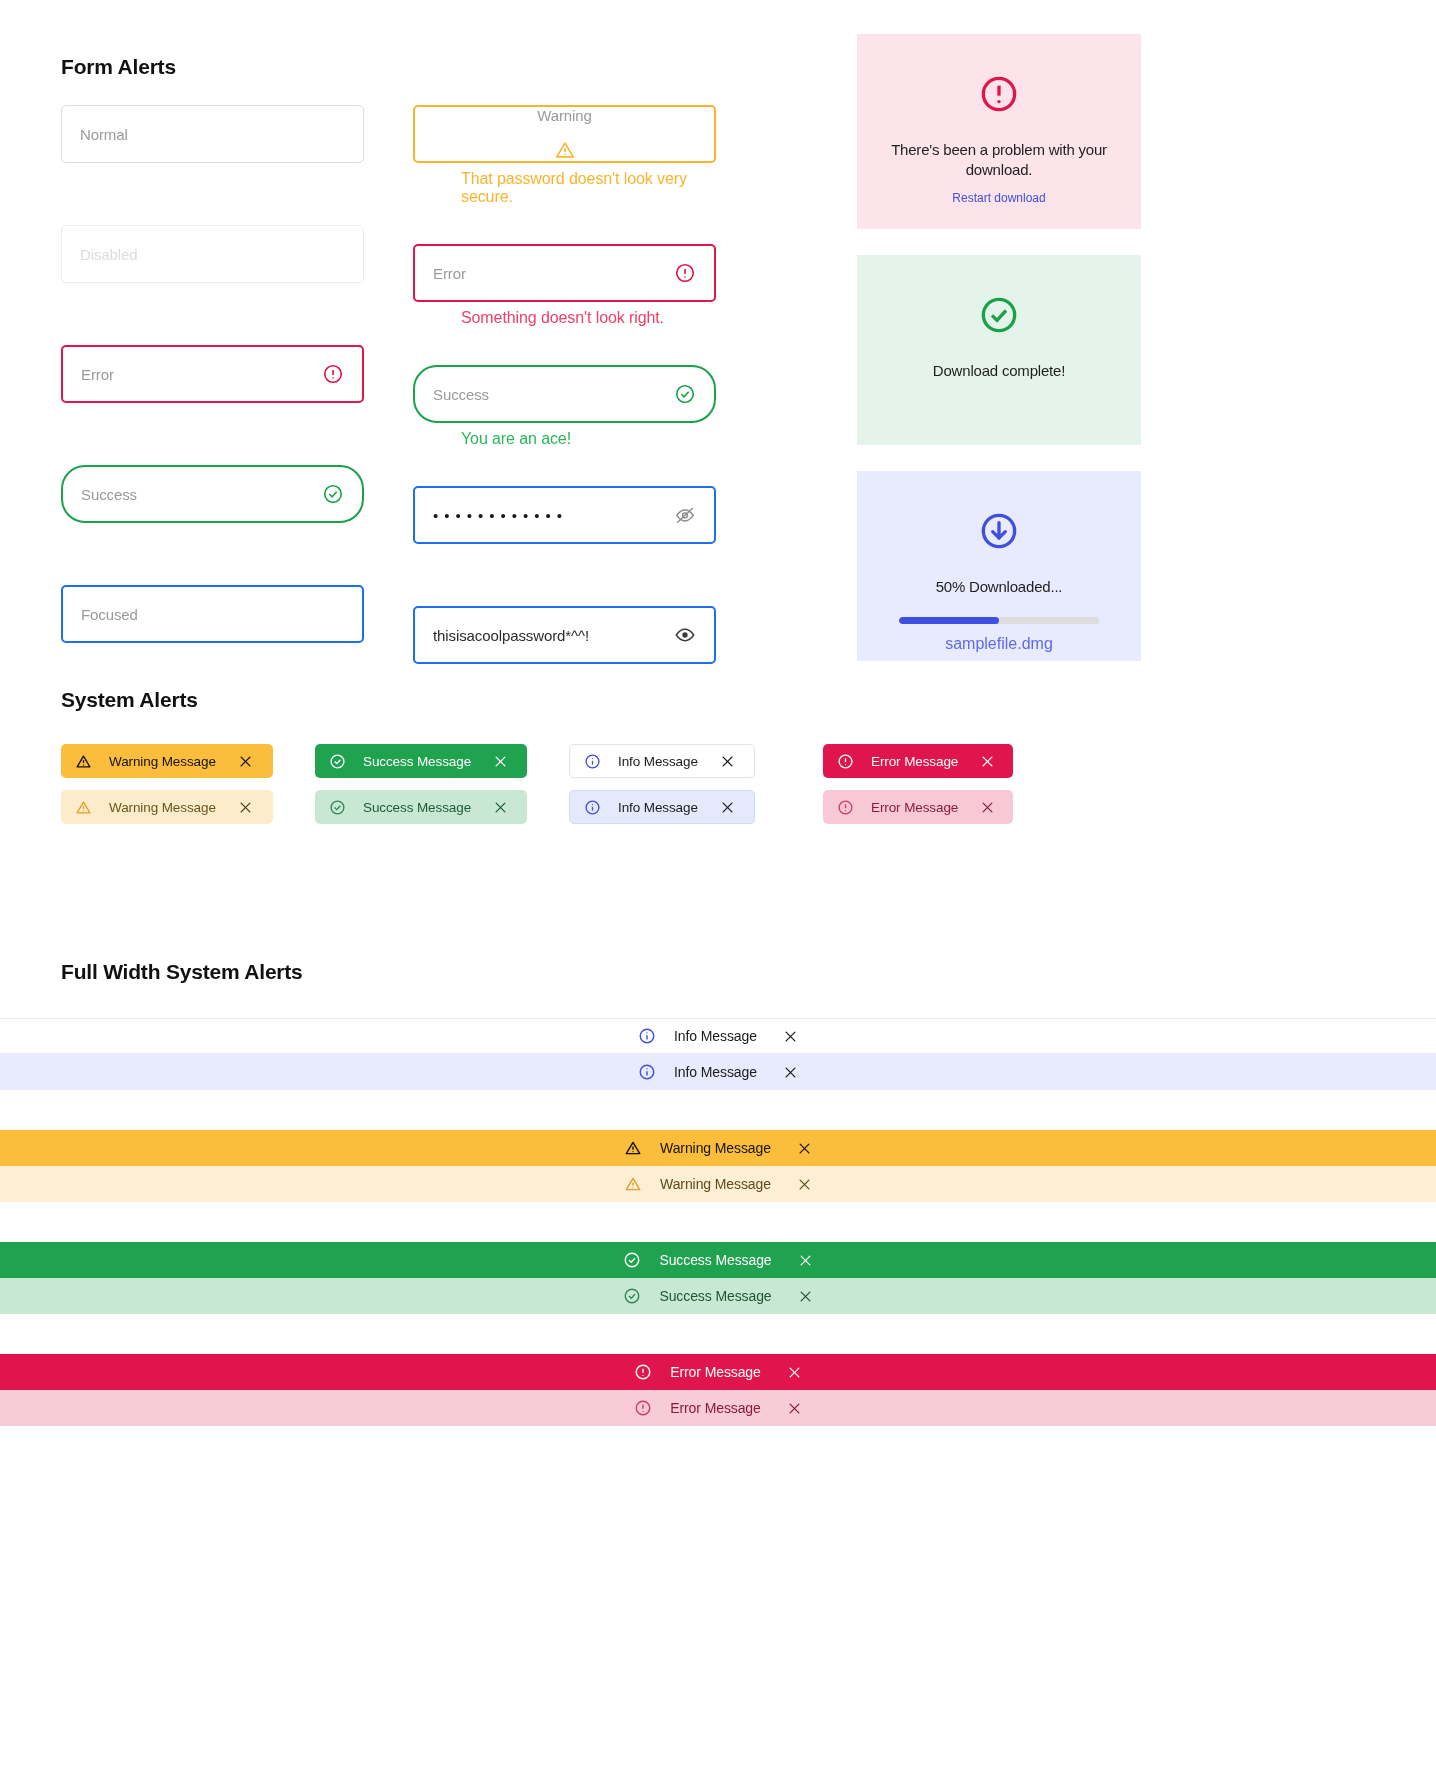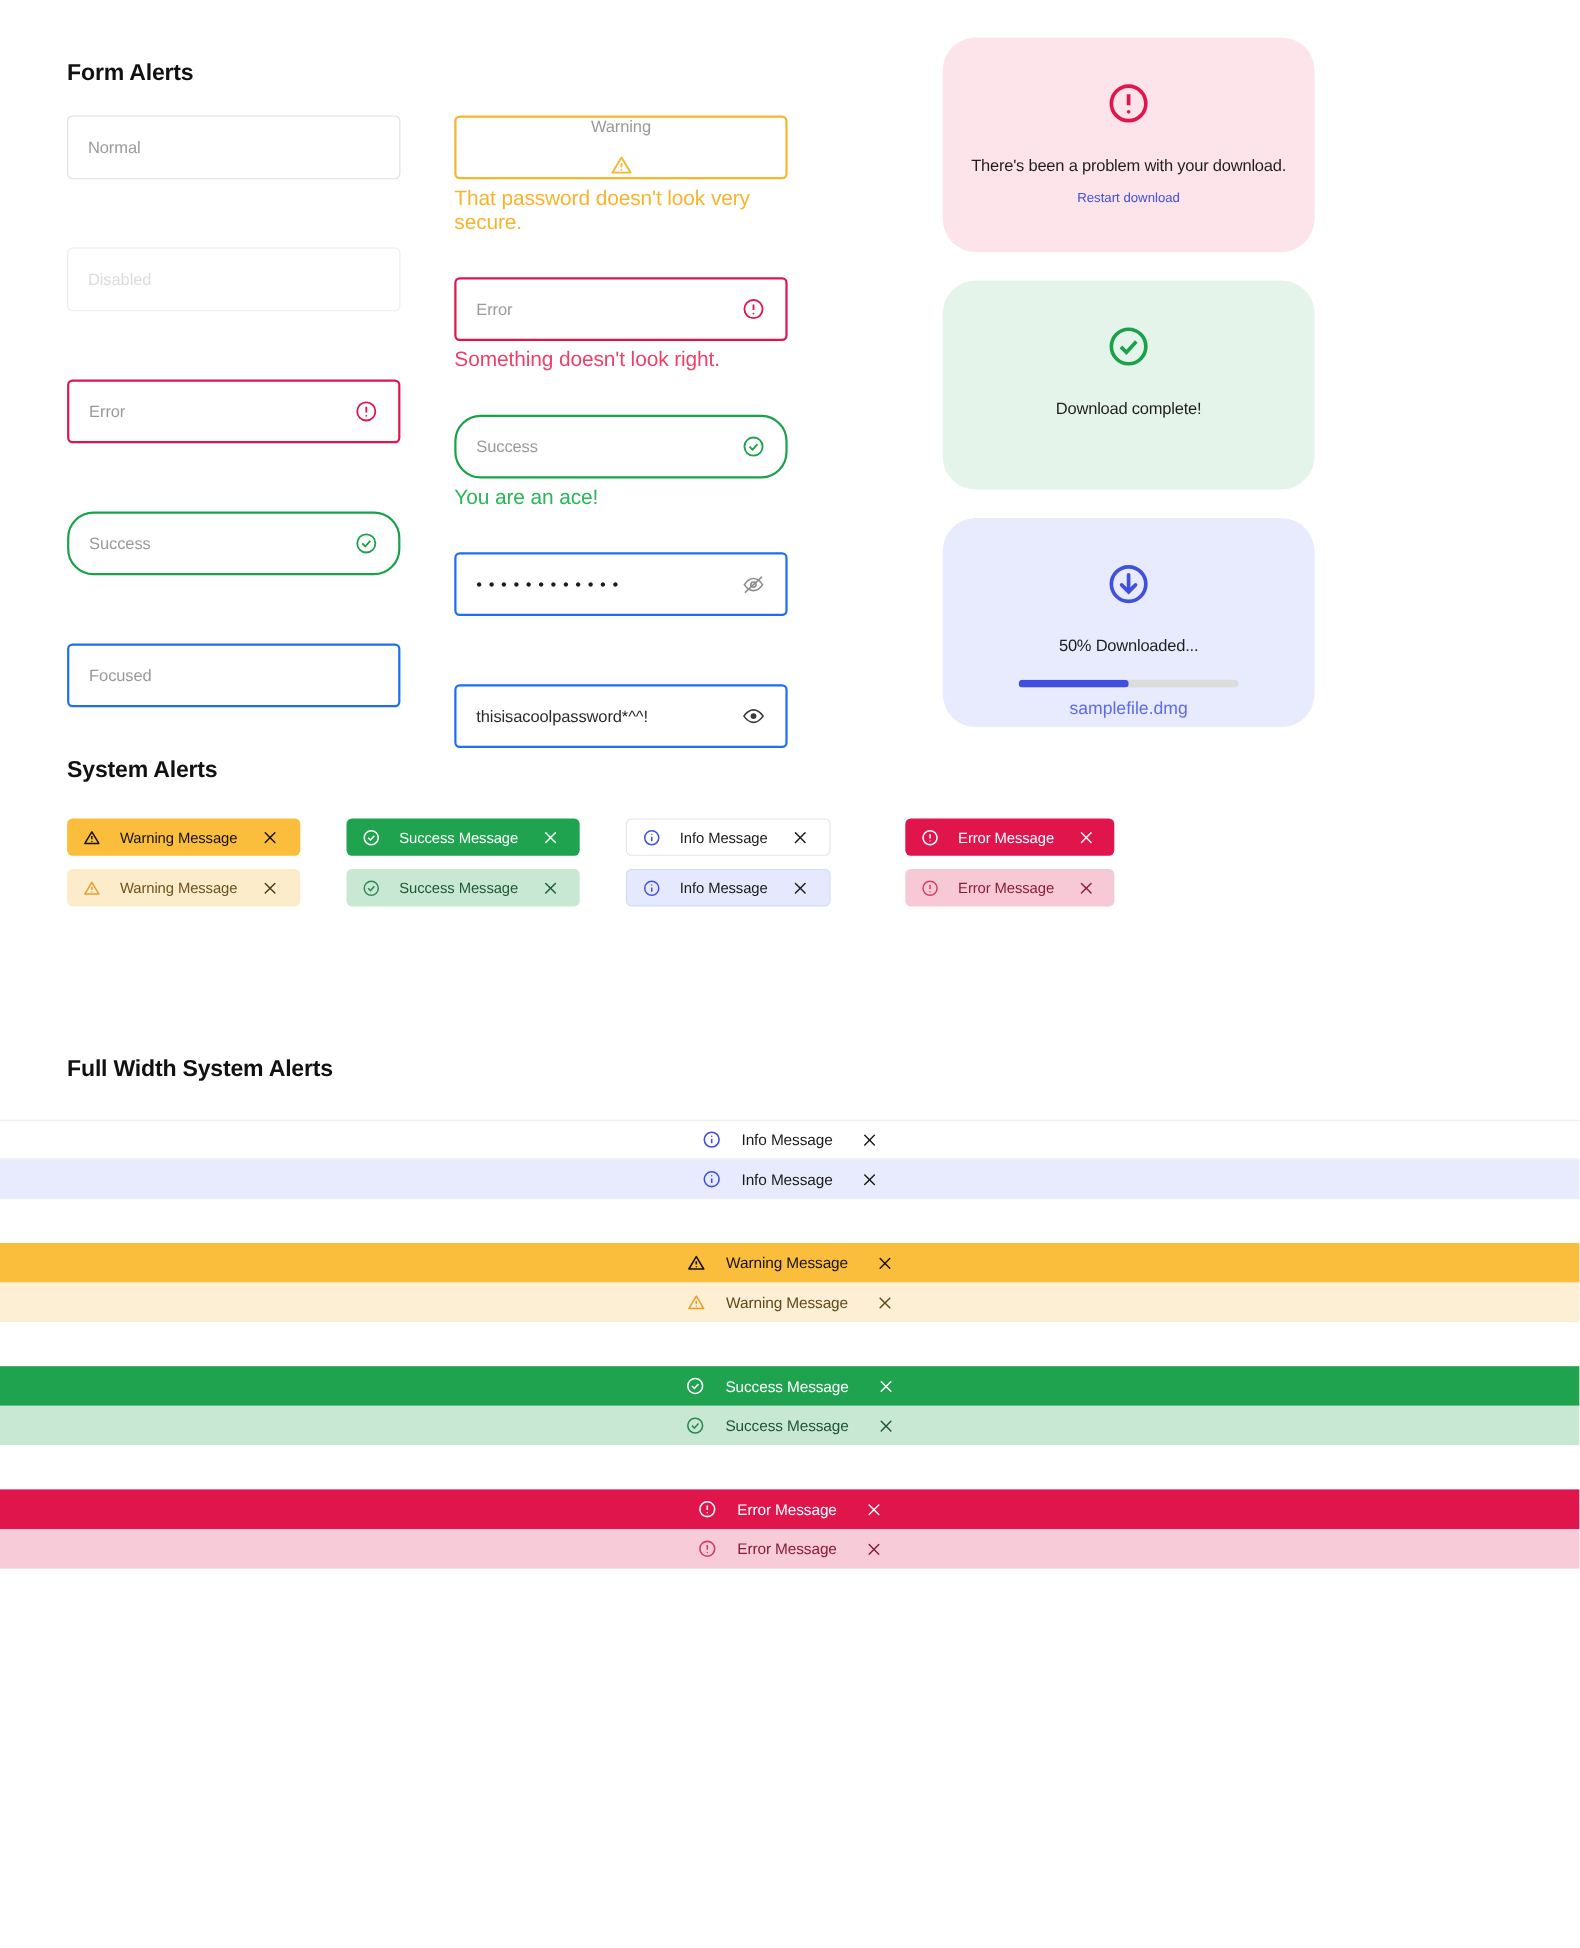--- a/index.html
+++ b/index.html
@@ -64,36 +64,36 @@
   .field-icon { width: 22px; height: 22px; flex: none; display: block; }
 
   .field.warning { border-color: #F9B42D; border-width: 2px; flex-direction: column; }
   .field.error   { border-color: #E0154B; border-width: 2px; }
   .field.success { border-color: #19A24A; border-width: 2px; border-radius: 24px; }
   .field.focused { border-color: #1C6EF2; border-width: 2px; }
   .field.normal  { border-color: #dddddd; }
   .field.disabled{ border-color: #ececec; background: #fff; }
 
   .helper {
-    font-size: 19px;
+    font-size: 16px;
     margin-top: 7px;
     letter-spacing: -0.1px;
+    margin-left: 48px;
   }
   .helper.warning { color: #F9B42D; }
   .helper.error   { color: #ED4168; }
   .helper.success { color: #2AB659; }
 
   
   #download-cards { position: absolute; left: 857px; top: 34px; width: 336px; }
   .dl-card {
-    width: 338px;
+    width: 284px;
     padding: 34px 8px 30px;
     text-align: center;
     margin-bottom: 26px;
-    border-radius: 30px;
   }
   .dl-card.error-card   { background: #FCE4EA; height: 195px; }
   .dl-card.success-card { background: #E5F4EA; height: 190px; }
   .dl-card.progress-card{ background: #E8EBFD; height: 190px; }
   .dl-icon { margin: 6px auto 22px; display: block; }
   .dl-text {
     font-size: 15px;
     color: #1f1f1f;
     letter-spacing: -0.2px;
     line-height: 1.3;

